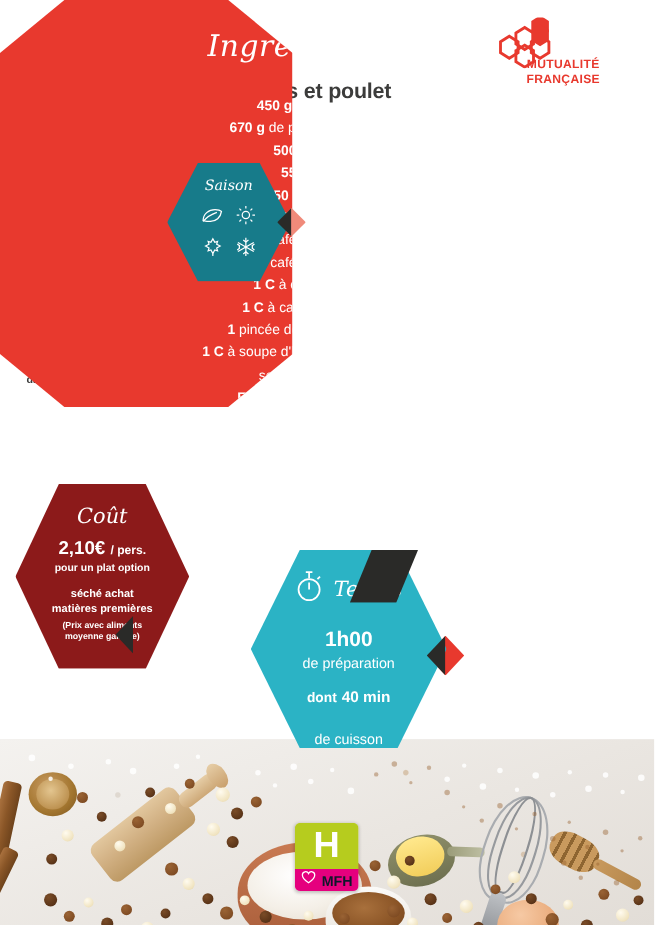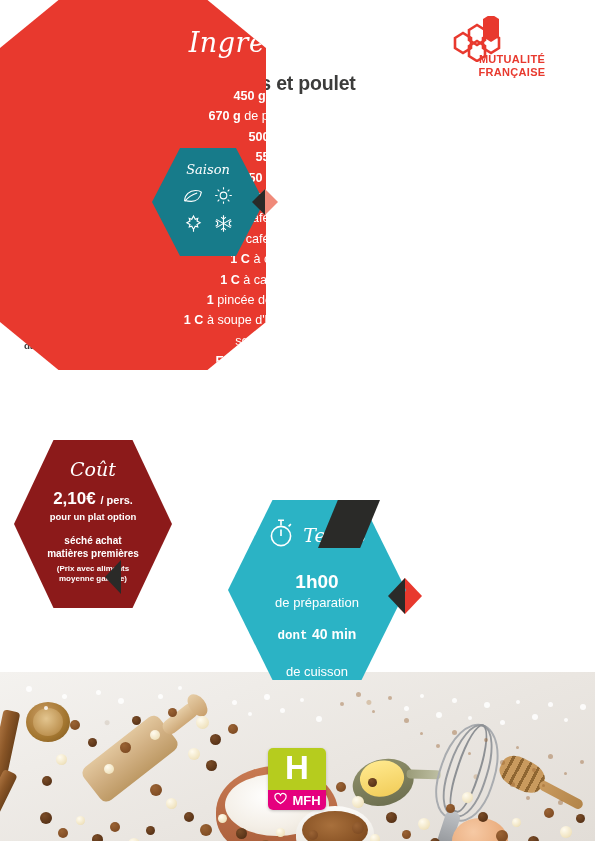--- a/index.html
+++ b/index.html
@@ -353,21 +353,21 @@
     font-size: 13px;
     color: #ffffff;
   }
   #temps-cook {
     position: absolute;
     top: 125px; left: 0; right: 0;
     text-align: center;
     color: #ffffff;
     line-height: 1.1;
   }
-  #temps-cook .dont { font-size: 12.5px; font-weight: bold; font-family: Liberation Mono, monospace; }
+  #temps-cook .dont { font-size: 12.5px; font-weight: bold; }
   #temps-cook .big { font-size: 14px; font-weight: bold; }
   #temps-cook-lbl {
     position: absolute;
     top: 164px; left: 0; right: 0;
     text-align: center;
     font-size: 13px;
     color: #ffffff;
   }
 
   #temps-diamond {
@@ -630,21 +630,21 @@
     left: 0; bottom: 0; right: 0; height: 20px;
     background: #E5007E;
     display: flex;
     align-items: center;
     justify-content: center;
     gap: 4px;
   }
   #mfh-bottom .mfh-txt {
     font-size: 13px;
     font-weight: bold;
-    color: #ffffff;
+    color: #0f172a;
     line-height: 1;
   }
 </style>
 </head>
 <body>
 
 <div id="page">
 
   <div class="hdr-recette">Recette</div>
 

